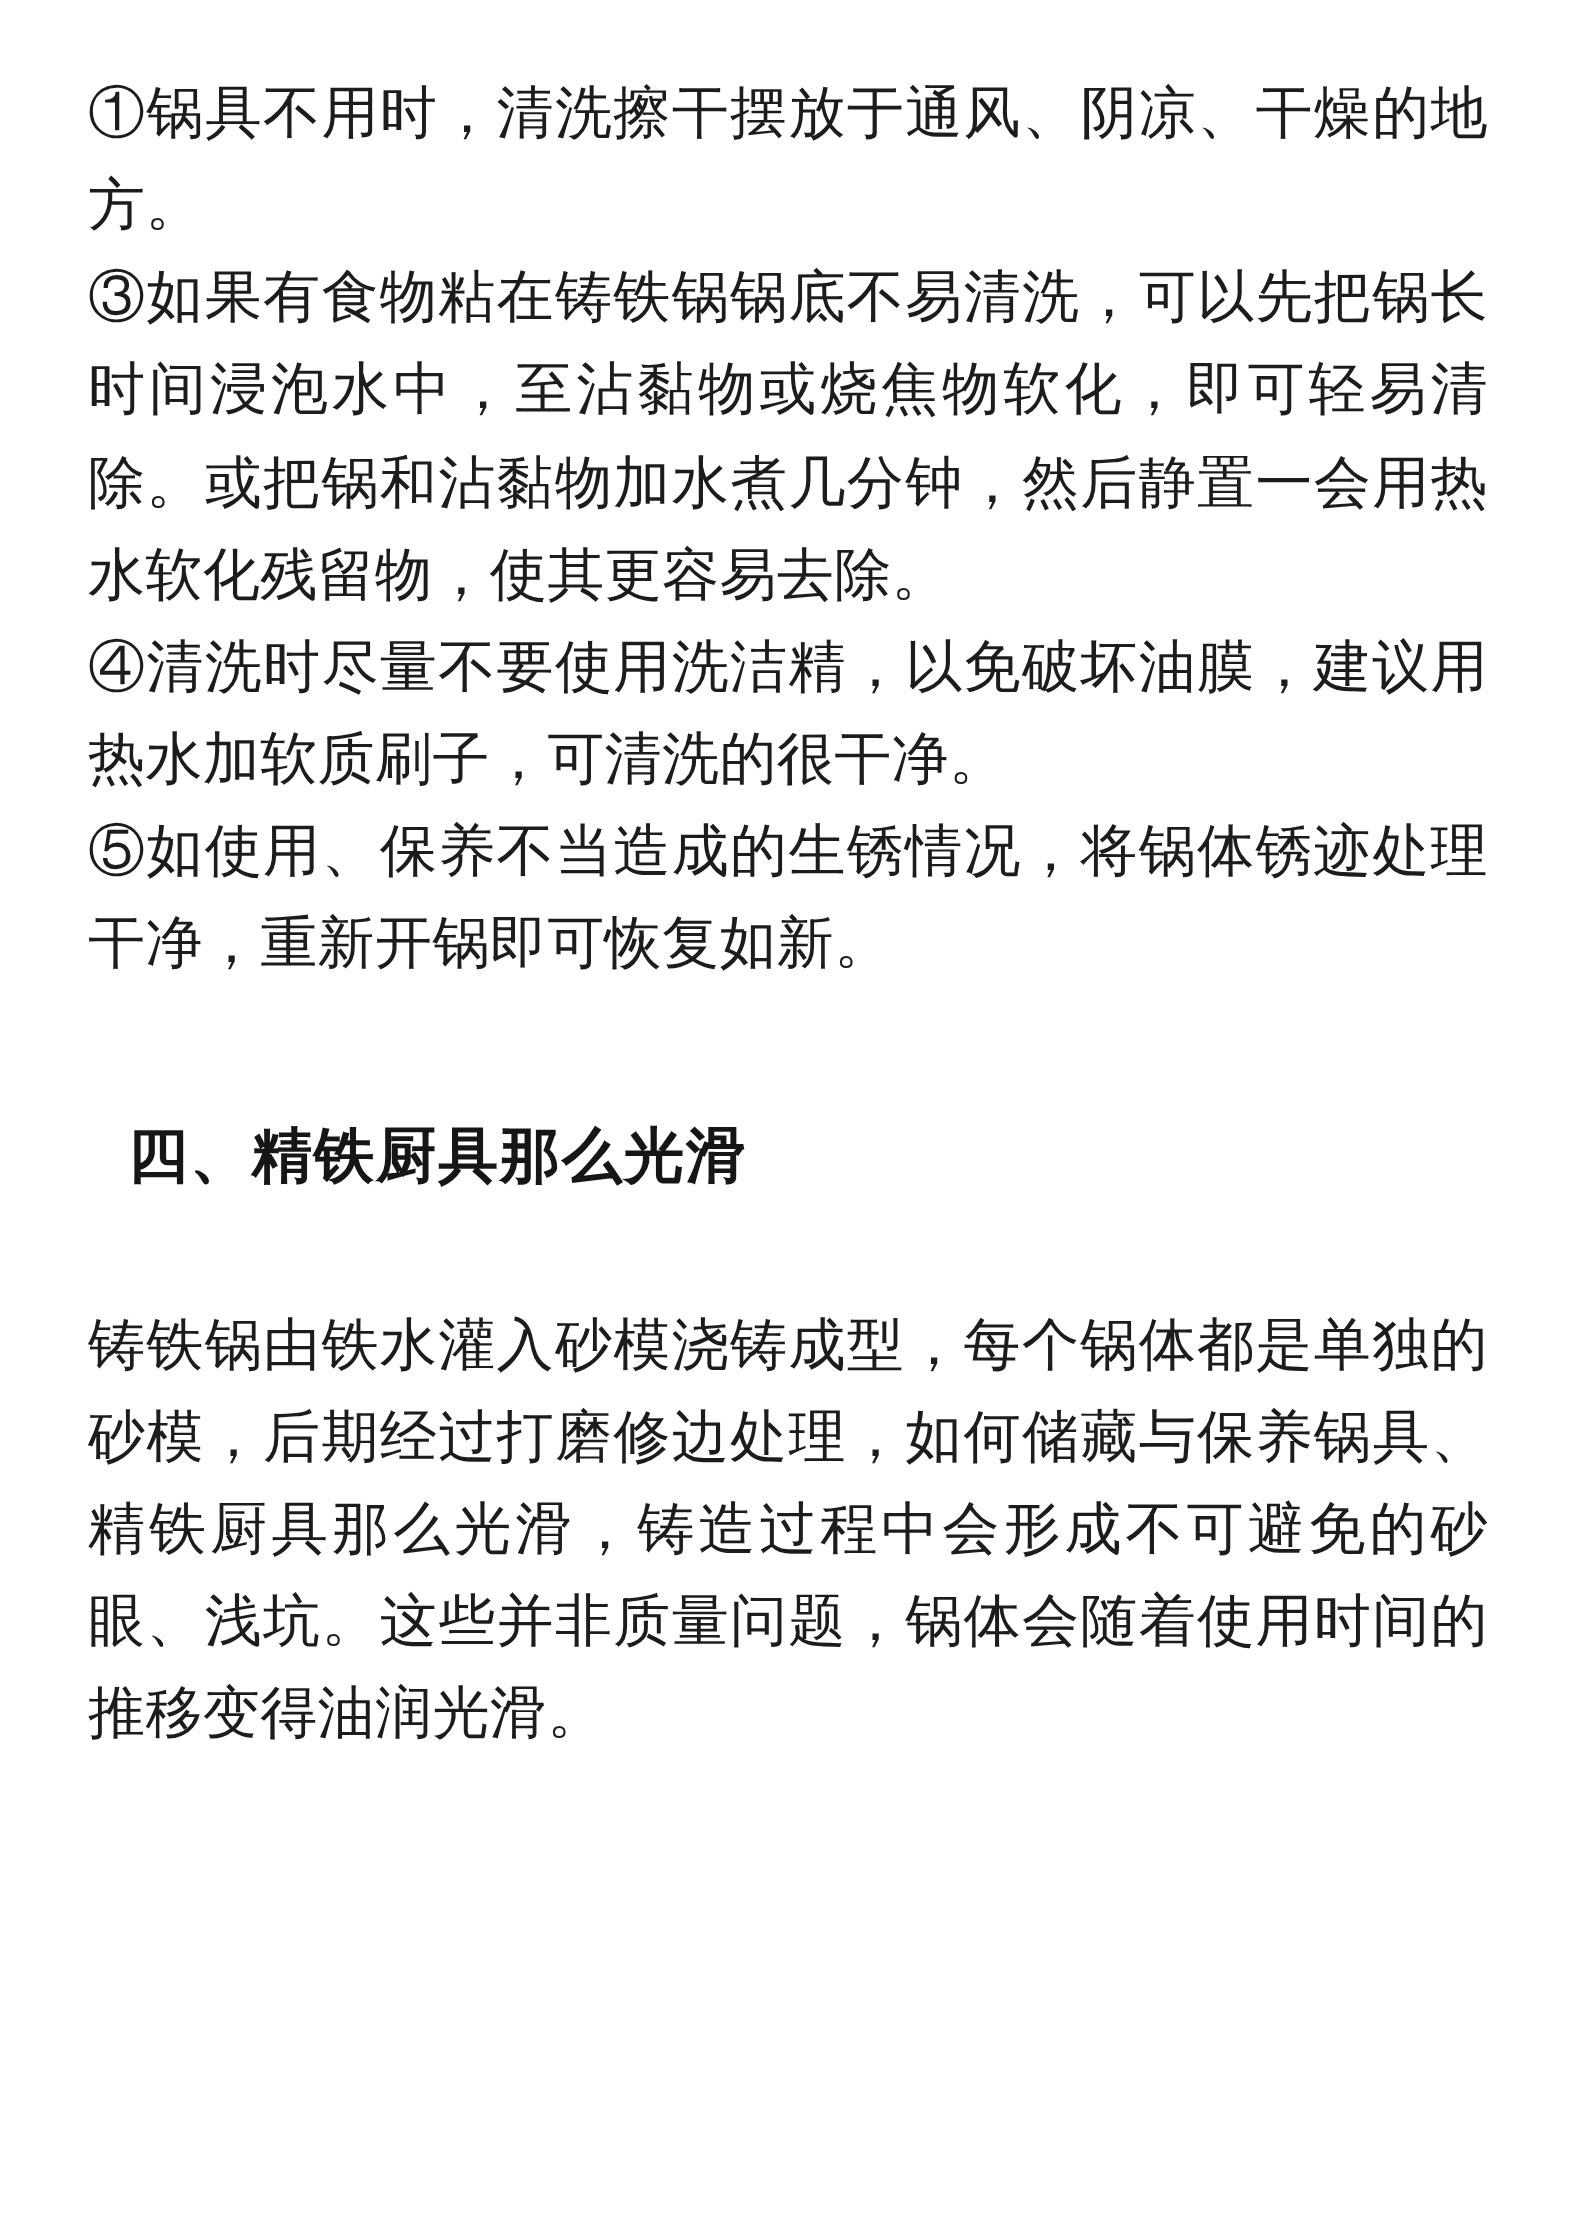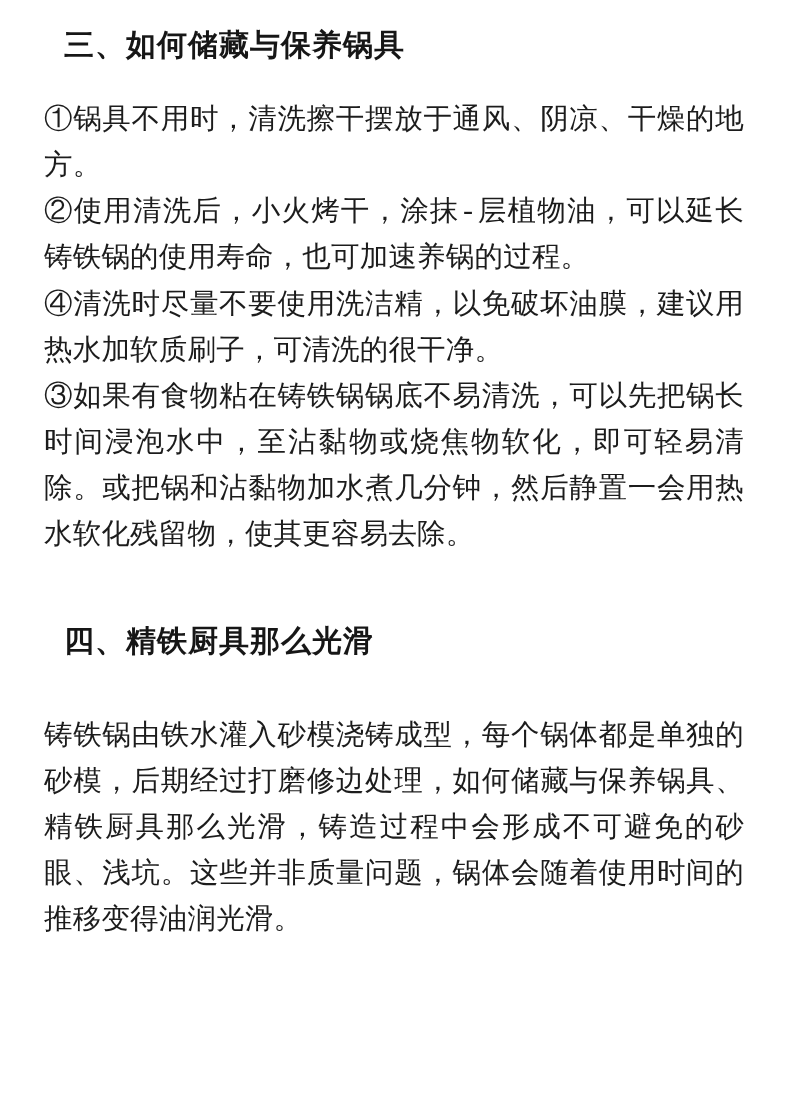--- a/index.html
+++ b/index.html
@@ -50,29 +50,28 @@
   }
   .spacer-md {
     height: 26px;
   }
 </style>
 </head>
 <body>
 
 <div class="page">
 
-  <h2 class="section-heading">三、如何储藏与保养锅具</h2>
 
   <div class="spacer-md"></div>
 
   <div class="body-block">
     <p class="para">①锅具不用时，清洗擦干摆放于通风、阴凉、干燥的地方。</p>
-    <p class="para">②使用清洗后，小火烤干，涂抹-层植物油，可以延长铸铁锅的使用寿命，也可加速养锅的过程。</p>
+    <p class="para">③如果有食物粘在铸铁锅锅底不易清洗，可以先把锅长时间浸泡水中，至沾黏物或烧焦物软化，即可轻易清除。或把锅和沾黏物加水煮几分钟，然后静置一会用热水软化残留物，使其更容易去除。</p>
     <p class="para">④清洗时尽量不要使用洗洁精，以免破坏油膜，建议用热水加软质刷子，可清洗的很干净。</p>
-    <p class="para">③如果有食物粘在铸铁锅锅底不易清洗，可以先把锅长时间浸泡水中，至沾黏物或烧焦物软化，即可轻易清除。或把锅和沾黏物加水煮几分钟，然后静置一会用热水软化残留物，使其更容易去除。</p>
+    <p class="para">⑤如使用、保养不当造成的生锈情况，将锅体锈迹处理干净，重新开锅即可恢复如新。</p>
   </div>
 
   <div class="spacer-lg"></div>
 
   <h2 class="section-heading">四、精铁厨具那么光滑</h2>
 
   <div class="spacer-lg"></div>
 
   <div class="body-block">
     <p class="para">铸铁锅由铁水灌入砂模浇铸成型，每个锅体都是单独的砂模，后期经过打磨修边处理，如何储藏与保养锅具、精铁厨具那么光滑，铸造过程中会形成不可避免的砂眼、浅坑。这些并非质量问题，锅体会随着使用时间的推移变得油润光滑。</p>

